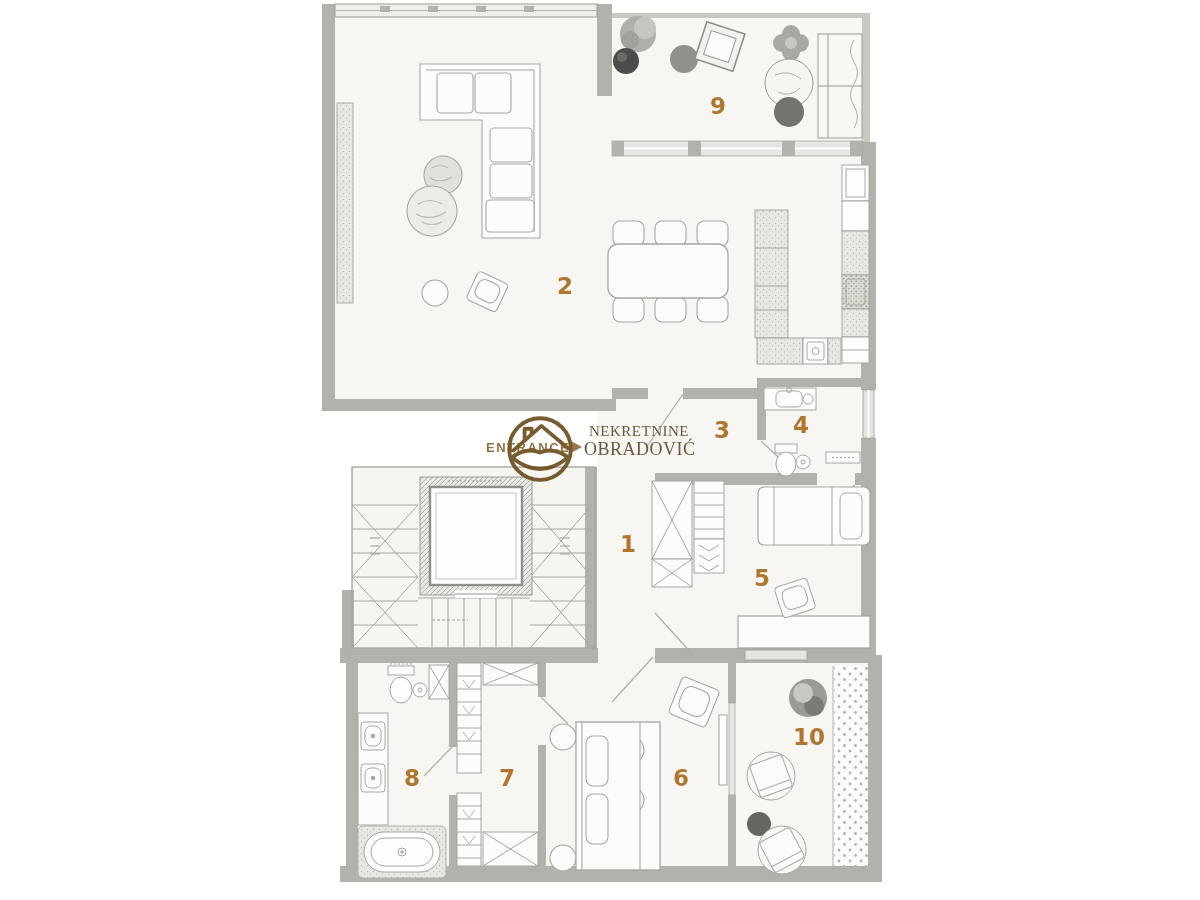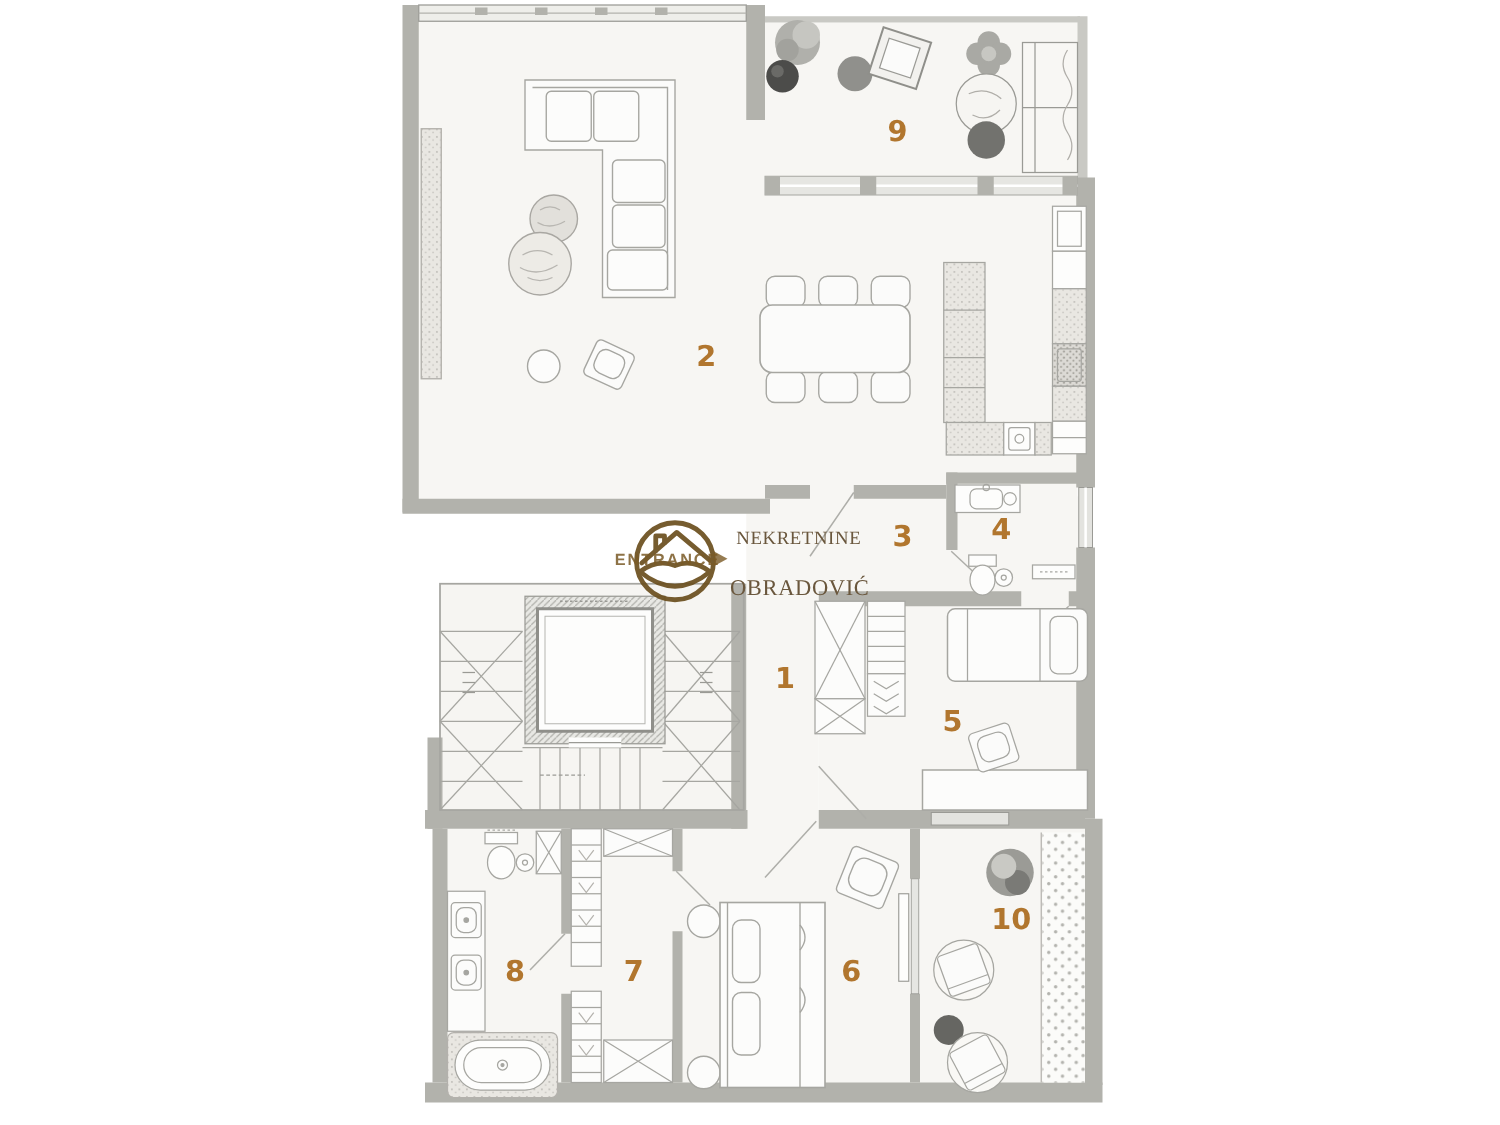--- a/index.html
+++ b/index.html
@@ -11,32 +11,31 @@
   .rn{
     position:absolute;transform:translate(-50%,-50%);
     font-weight:bold;font-size:23px;color:#b1762e;letter-spacing:0;line-height:1;
   }
   .wm{position:absolute;left:0;top:0;}
   .wm-logo{position:absolute;left:505px;top:414px;width:70px;height:70px;}
   .wm-entrance{
     position:absolute;left:486px;top:440px;width:96px;
     font-weight:bold;font-size:13px;letter-spacing:1.5px;color:#7a5a26;opacity:.85;
     font-family:"Liberation Sans",sans-serif;
-    text-align:center;
   }
   .wm-arrow{
     position:absolute;left:571px;top:441px;width:0;height:0;
     border-left:11px solid #7a5a26;border-top:6px solid transparent;border-bottom:6px solid transparent;opacity:.8;
   }
   .wm-agency{
     position:absolute;left:584px;top:424px;width:110px;text-align:center;
     font-family:"Liberation Serif", serif;color:#6a573d;line-height:1.05;
   }
   .wm-agency .l1{display:block;font-size:15px;letter-spacing:.5px;}
-  .wm-agency .l2{display:block;font-size:18px;letter-spacing:.5px;margin-top:21px;}
+  .wm-agency .l2{display:block;font-size:18px;letter-spacing:.5px;}
 </style>
 </head>
 <body>
 
 <div class="canvas">
 
 <svg class="plan-svg" viewBox="0 0 1200 900" xmlns="http://www.w3.org/2000/svg">
   <defs>
     <pattern id="stipple" width="6" height="6" patternUnits="userSpaceOnUse">
       <rect width="6" height="6" fill="#e9e7e2"></rect>

